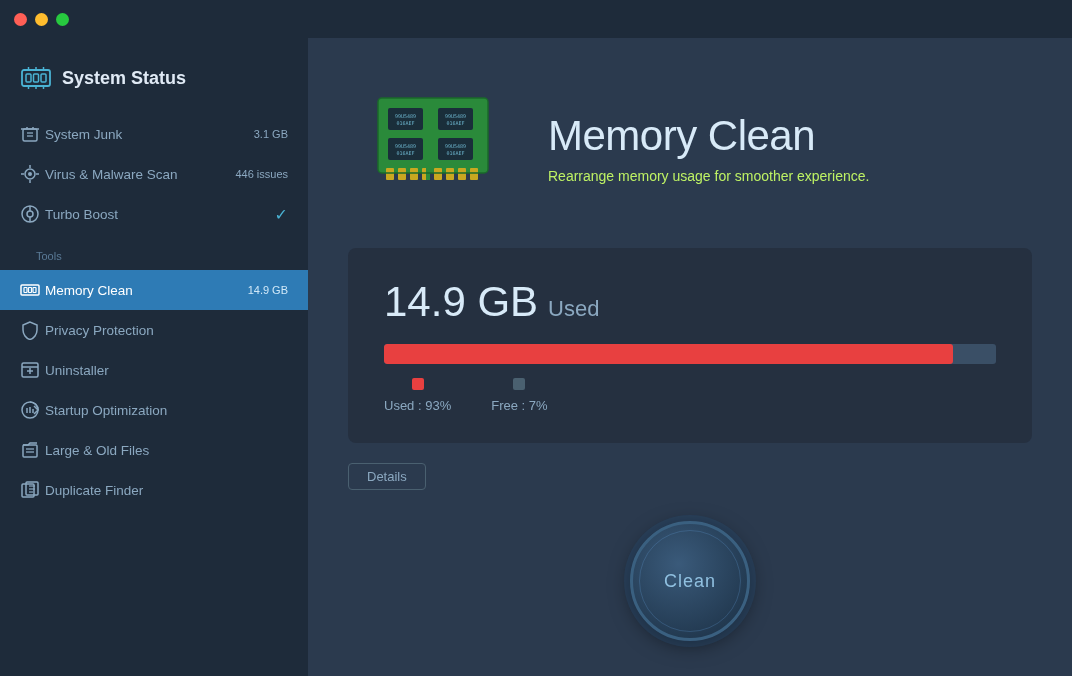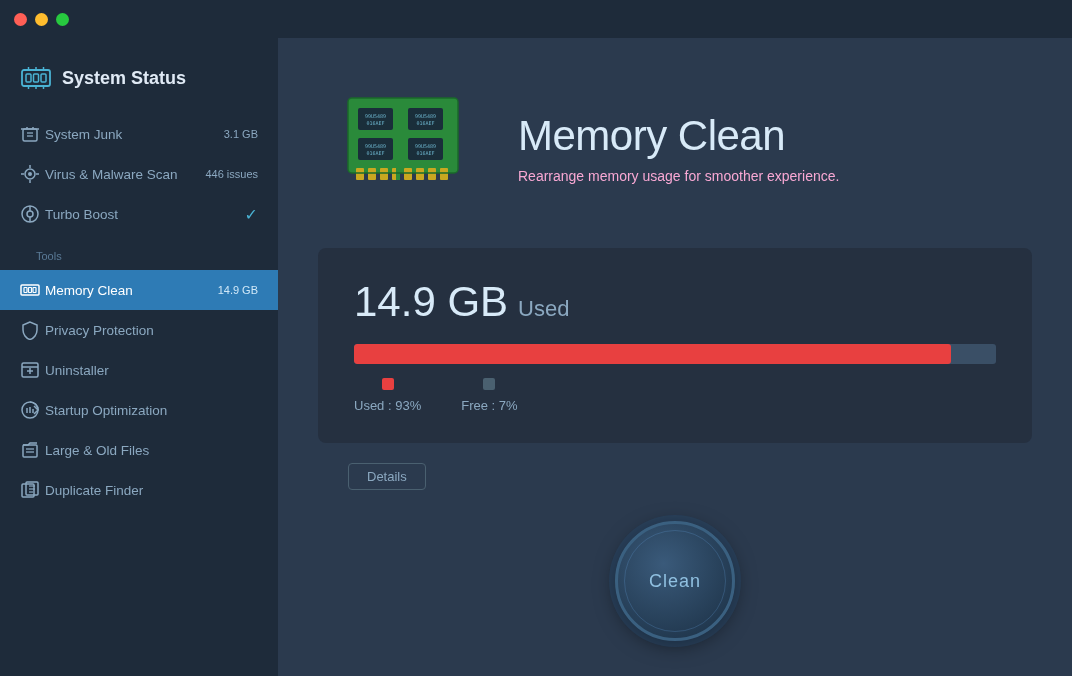--- a/index.html
+++ b/index.html
@@ -37,21 +37,21 @@
 
     
     .app-body {
       display: flex;
       flex: 1;
       overflow: hidden;
     }
 
     
     .sidebar {
-      width: 278px;
+      width: 308px;
       background: #1e2b3a;
       flex-shrink: 0;
       display: flex;
       flex-direction: column;
       padding-top: 10px;
     }
 
     .sidebar-header {
       display: flex;
       align-items: center;
@@ -151,21 +151,21 @@
       gap: 8px;
     }
     .hero-title {
       font-size: 42px;
       font-weight: 300;
       color: #d8eaf8;
       letter-spacing: -0.5px;
     }
     .hero-subtitle {
       font-size: 14px;
-      color: #f9a8d4;
+      color: #bef264;
     }
 
     
     .stats-section {
       margin: 0 40px;
       background: #253040;
       border-radius: 8px;
       padding: 30px 36px;
     }
 
@@ -216,21 +216,20 @@
       height: 12px;
       border-radius: 2px;
       flex-shrink: 0;
     }
     .dot-used { background: #e84040; }
     .dot-free { background: #4a6070; }
 
     
     .details-section {
       padding: 20px 40px 0 40px;
-      margin-left: 30px;
     }
     .details-btn {
       background: transparent;
       border: 1px solid #4a6070;
       color: #8ba8c0;
       padding: 5px 18px;
       border-radius: 4px;
       font-size: 13px;
       cursor: pointer;
     }

